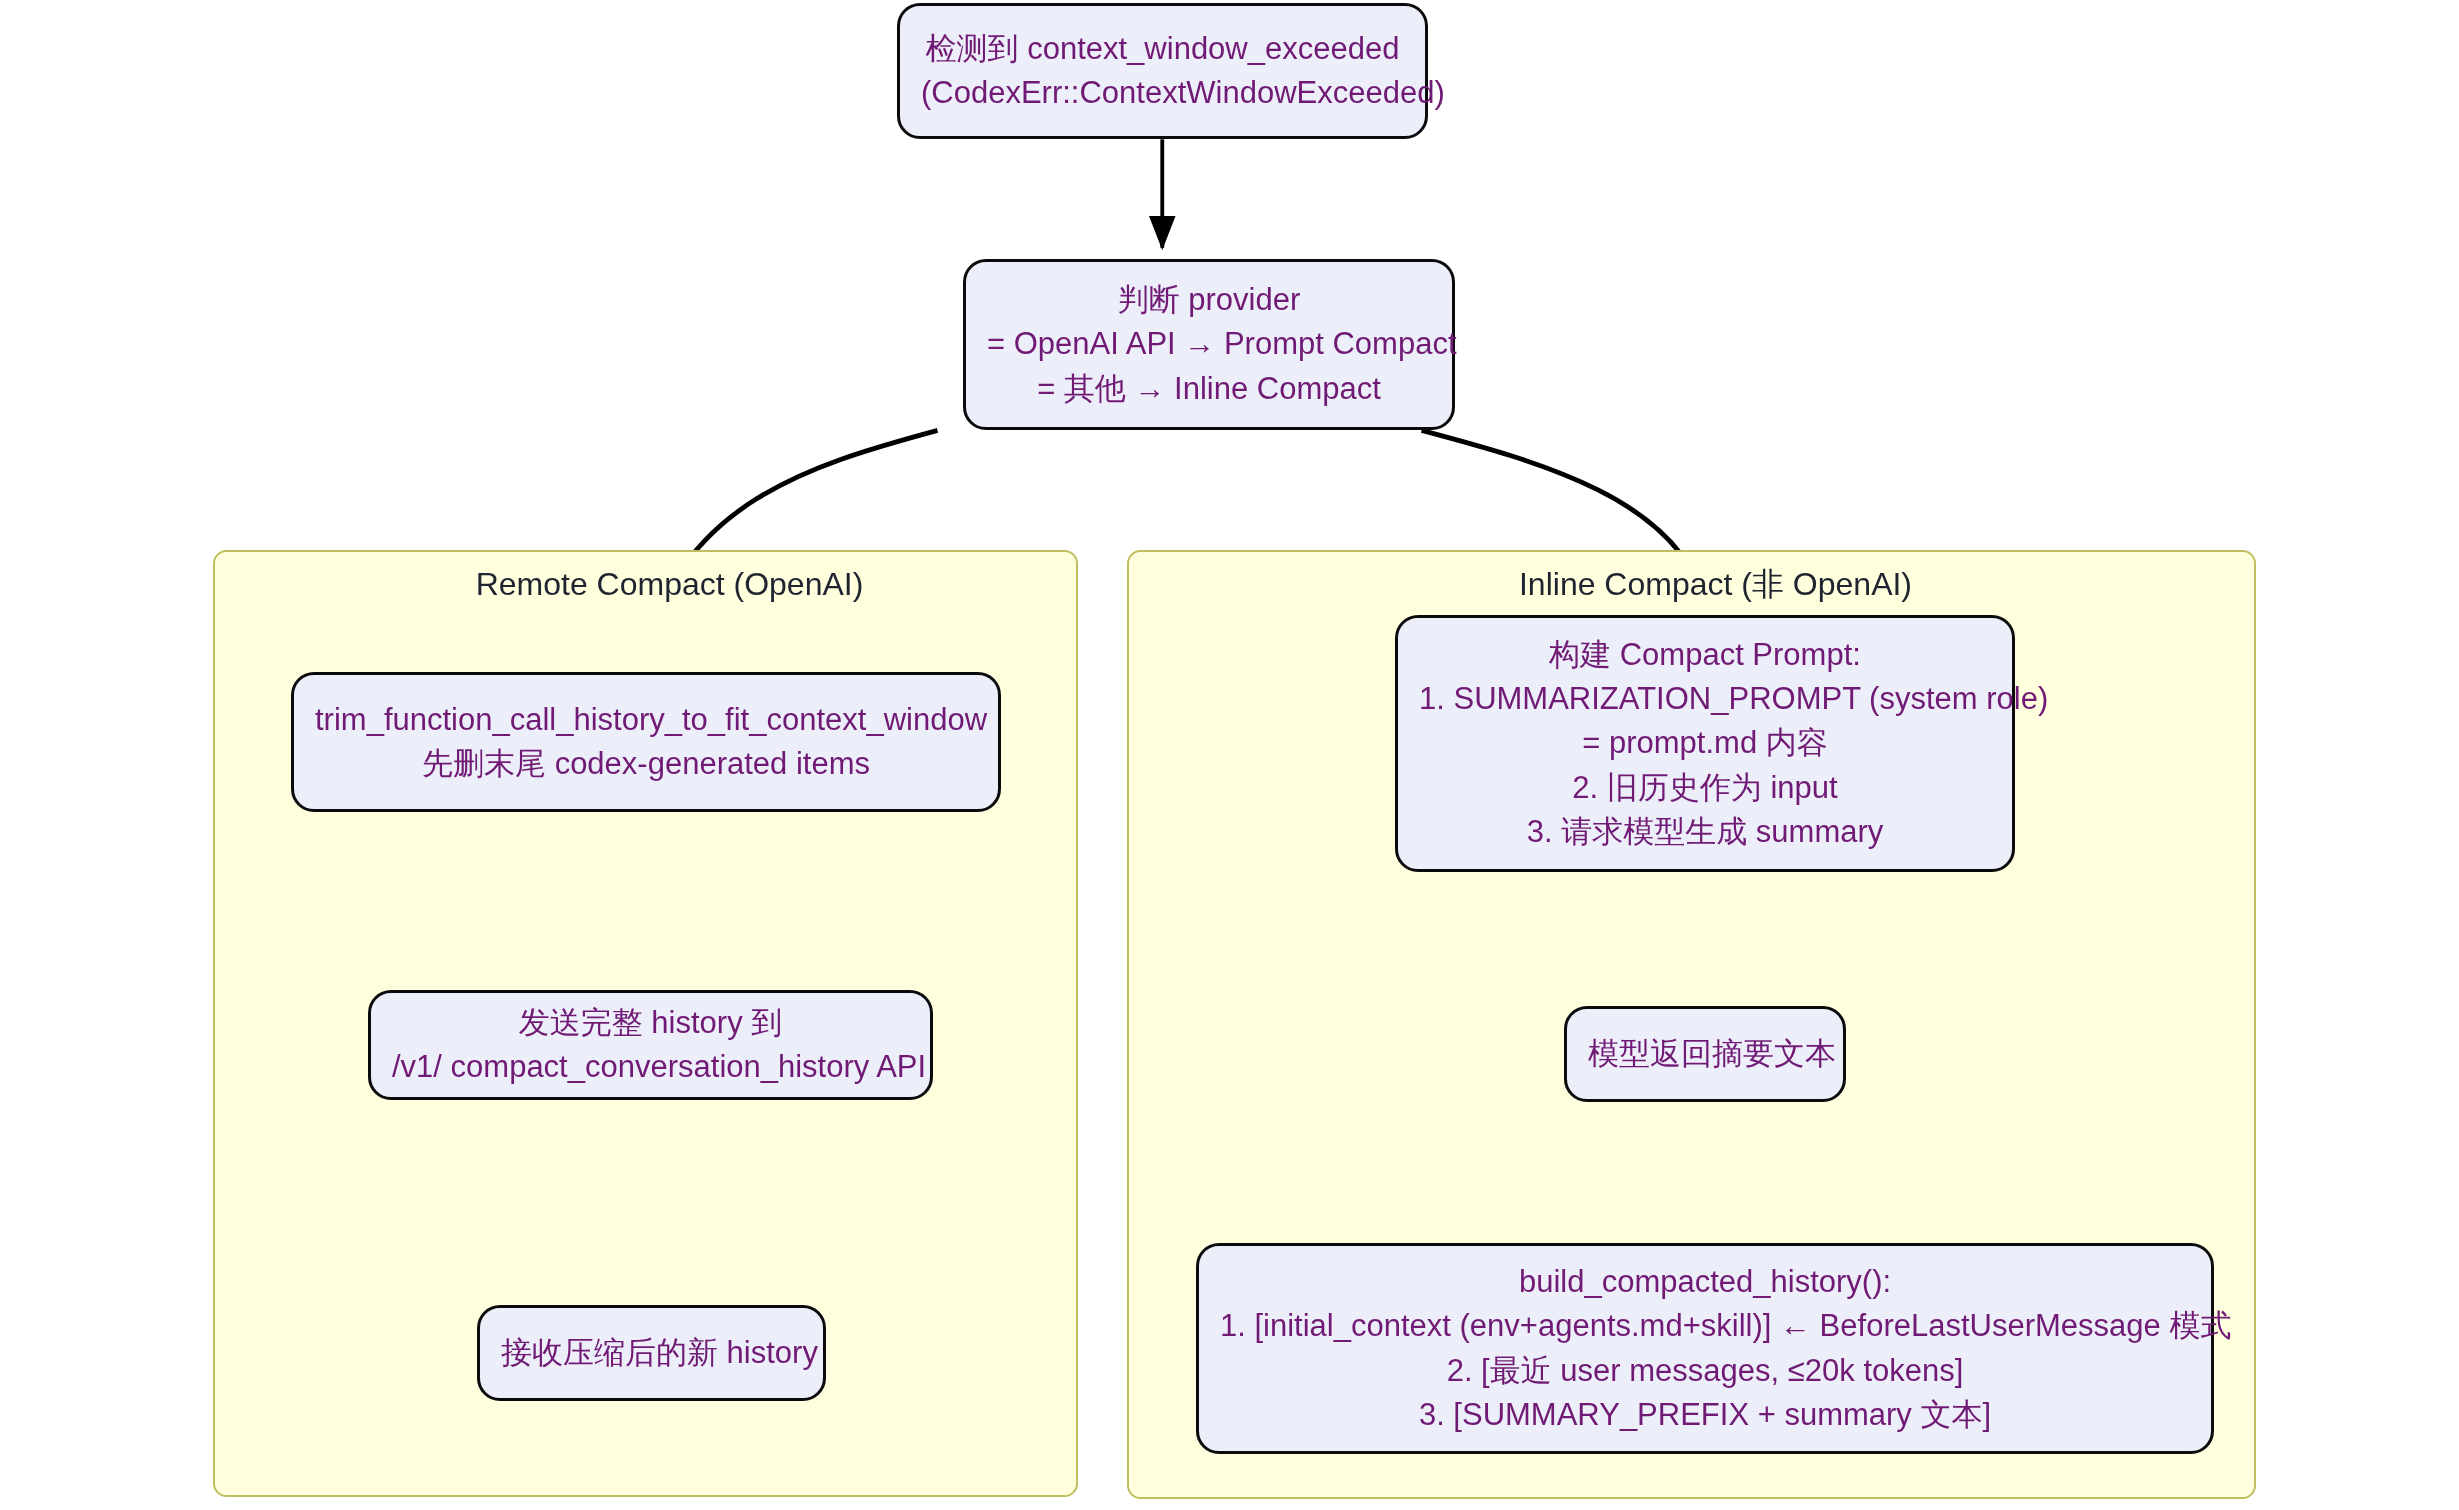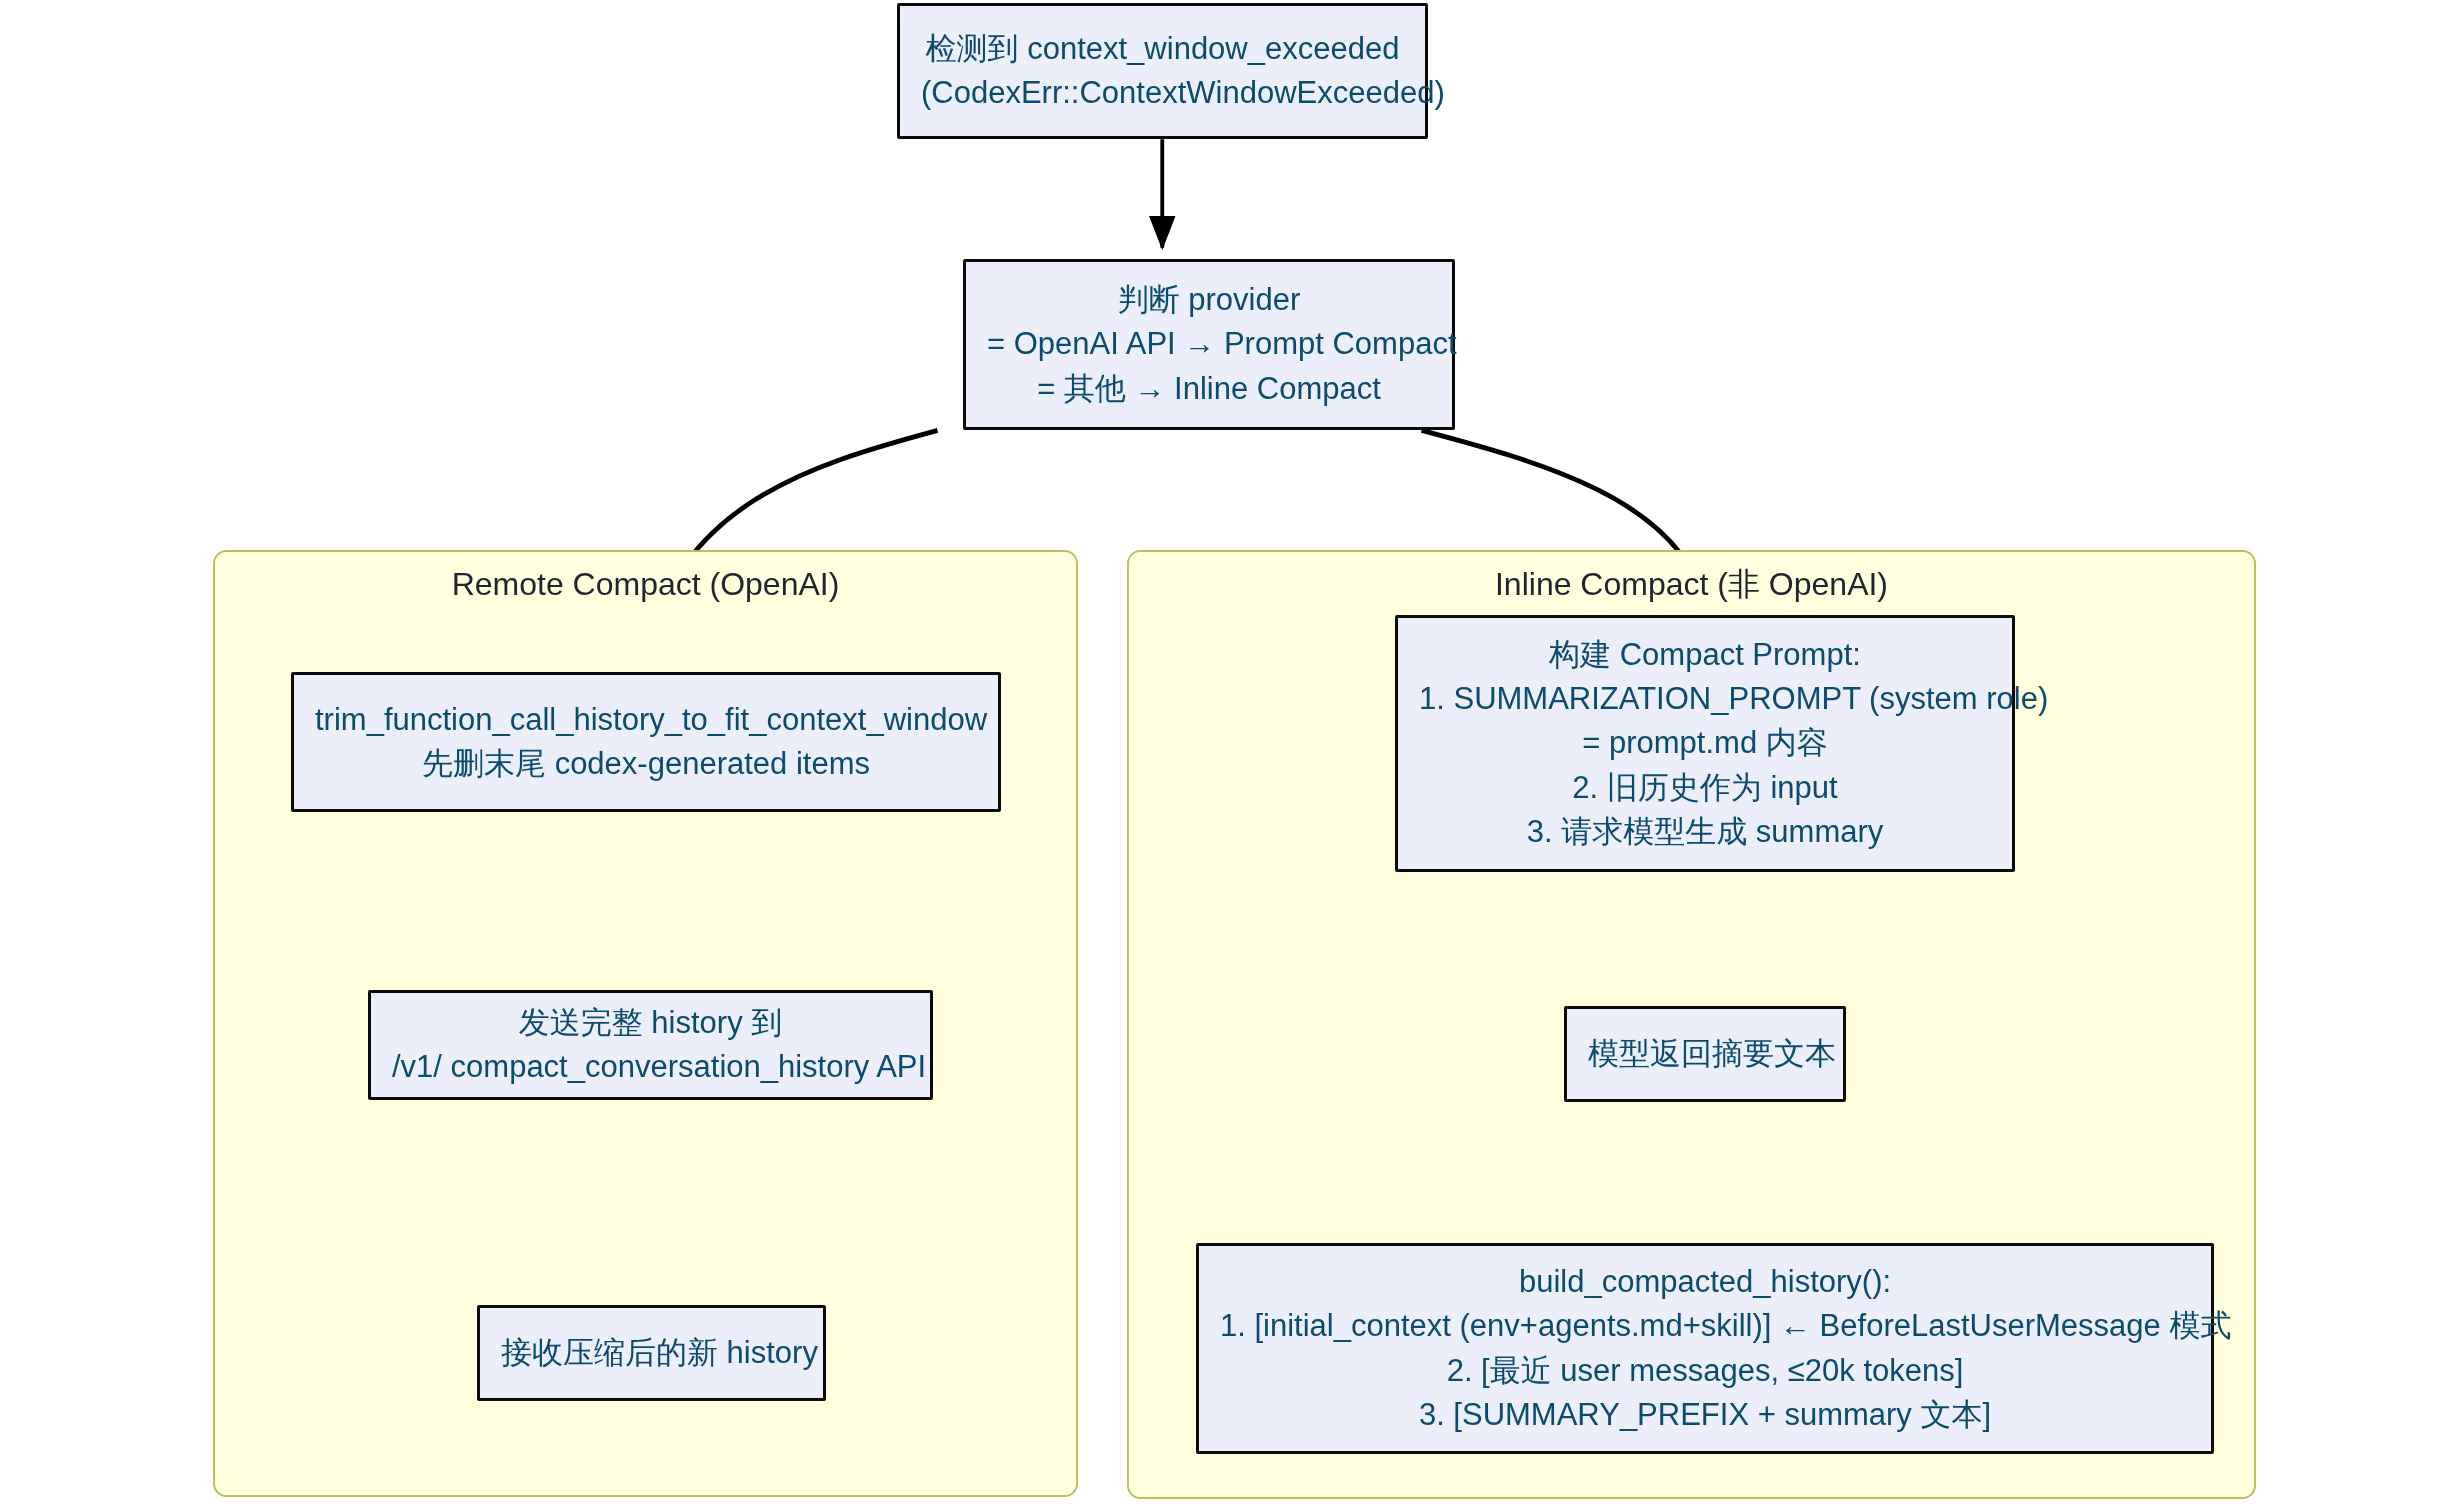--- a/index.html
+++ b/index.html
@@ -37,33 +37,34 @@
   .subgraph-title {
     position: absolute;
     top: 11.5px;
     left: 0;
     width: 100%;
     text-align: center;
     font-size: 32px;
     line-height: 1.25;
     color: #1f2430;
     white-space: nowrap;
+    padding-left: 24px;
   }
   
   .node {
     position: absolute;
     background: #eceff9;
     border: 3.8px solid #0b0b0d;
-    border-radius: 2px;
+    border-radius: 23px;
     box-sizing: border-box;
     display: flex;
     align-items: center;
     justify-content: center;
     text-align: center;
-    color: #0c4a6e;
+    color: #701a75;
     font-size: 31px;
     line-height: 1.42;
     padding: 9.6px 21px;
   }
   .node .lines {
     width: 100%;
   }
   .node .lines > div {
     white-space: nowrap;
   }

